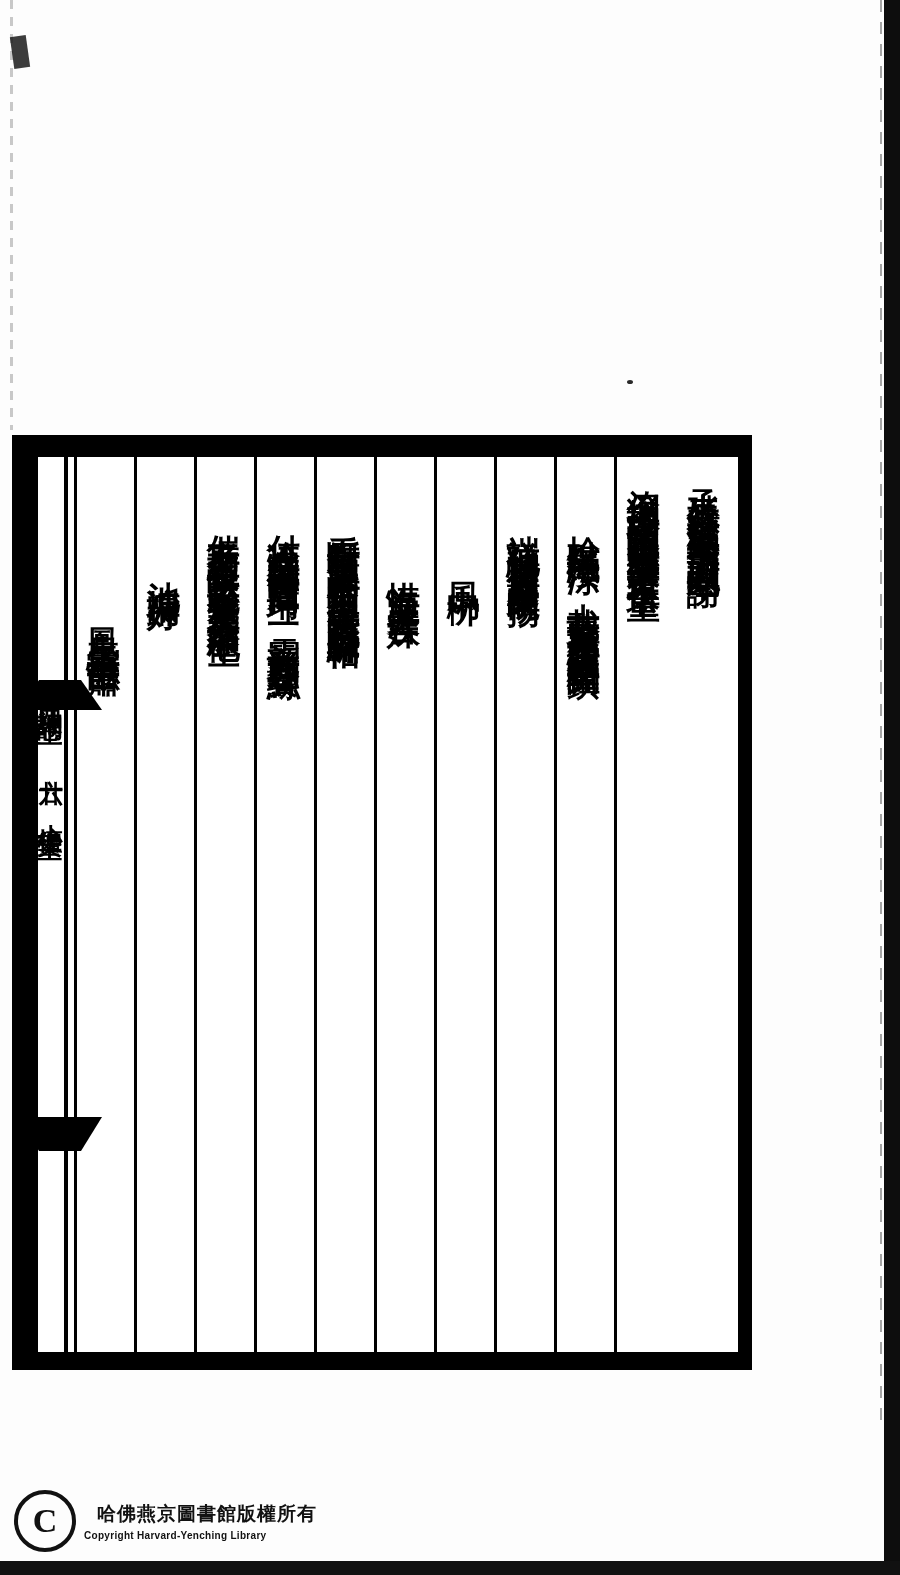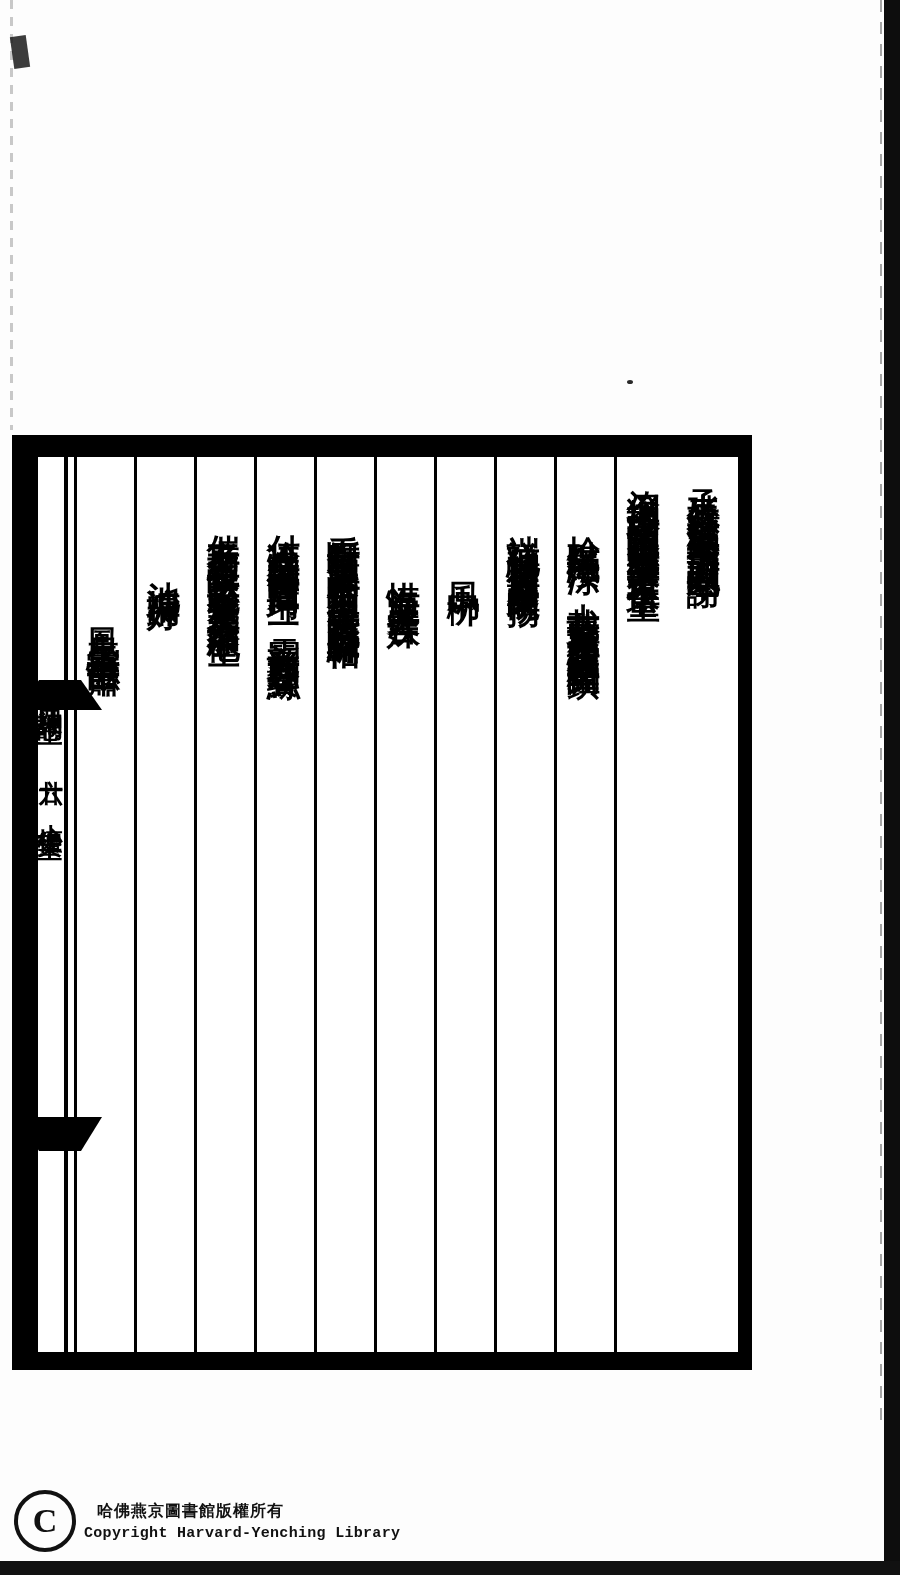--- a/index.html
+++ b/index.html
@@ -275,30 +275,30 @@
     flex: 0 0 54px;
   }
   .stamp-txt {
     display: flex;
     flex-direction: column;
     justify-content: center;
     gap: 3px;
   }
   .stamp-cn {
     font-family: "DejaVu Sans", sans-serif;
-    font-size: 16px;
+    font-size: 19px;
     font-weight: 700;
     color: #111;
     letter-spacing: 1px;
     white-space: nowrap;
     padding-left: 13px;
   }
   .stamp-en {
-    font-family: Liberation Mono, monospace;
-    font-size: 15px;
+    font-family: Liberation Sans, sans-serif;
+    font-size: 10px;
     font-weight: 700;
     color: #111;
     letter-spacing: .3px;
     white-space: nowrap;
   }
 </style>
 </head>
 <body>
 
 <div class="page">

